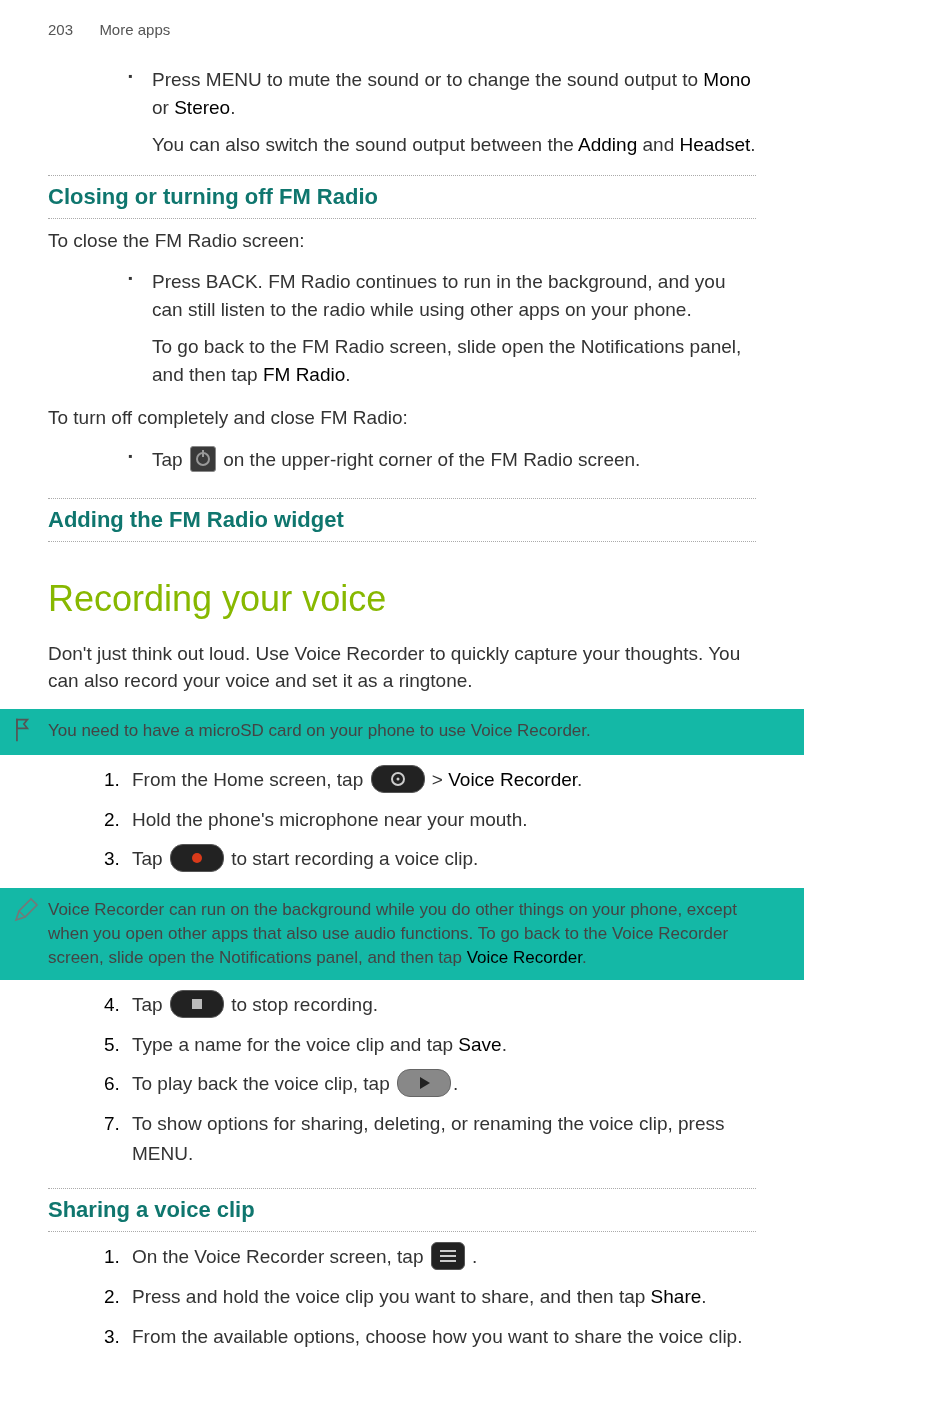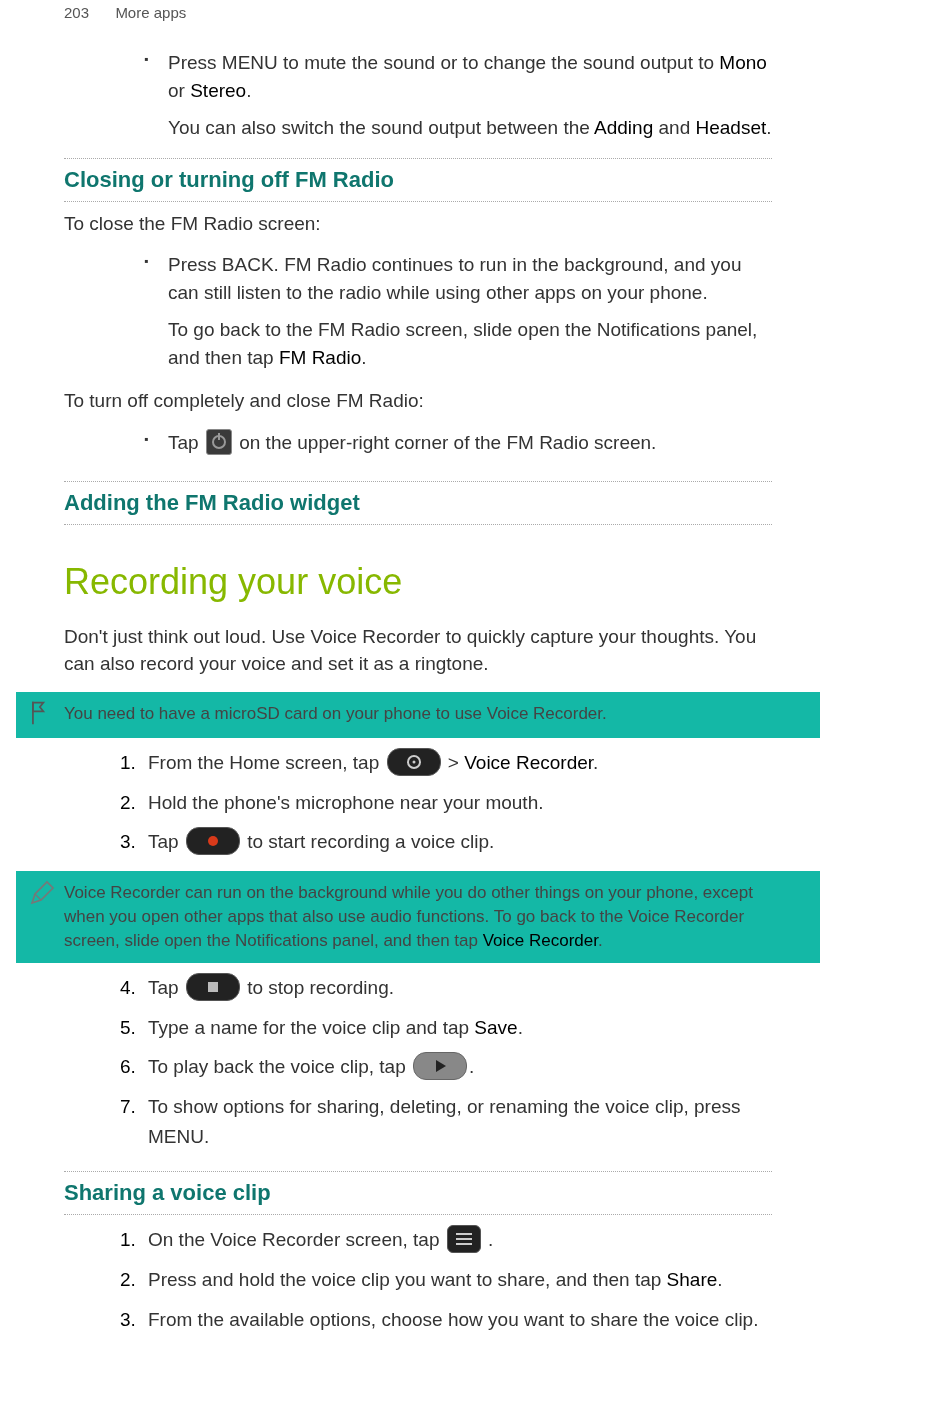--- a/index.html
+++ b/index.html
@@ -9,23 +9,22 @@
     background: #fff;
     font-family: "Helvetica Neue", Helvetica, Arial, sans-serif;
     color: #333;
     font-weight: 300;
     -webkit-font-smoothing: antialiased;
   }
   .page {
     width: 804px;
     min-height: 1425px;
     box-sizing: border-box;
-    padding: 0 48px 40px 48px;
-    position: relative;
-    margin-left: 16px;
+    padding: 17px 48px 40px 48px;
+    position: relative;
   }
   .header-row {
     font-size: 15px;
     color: #555;
     padding-top: 4px;
     margin-bottom: 28px;
   }
   .header-sep { display:inline-block; width:18px; }
   .bullet-block {
     padding-left: 80px;

